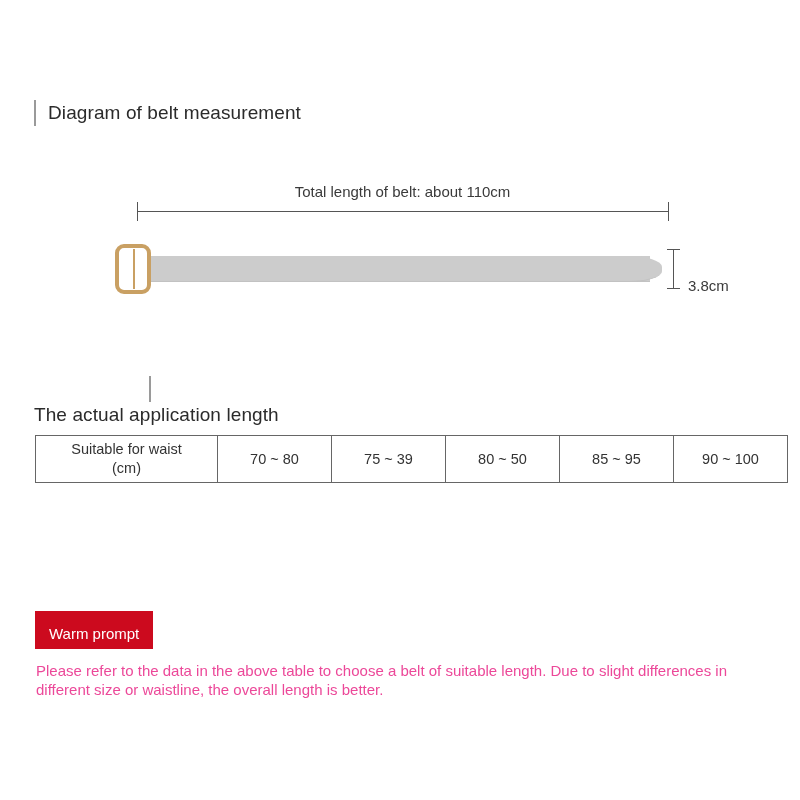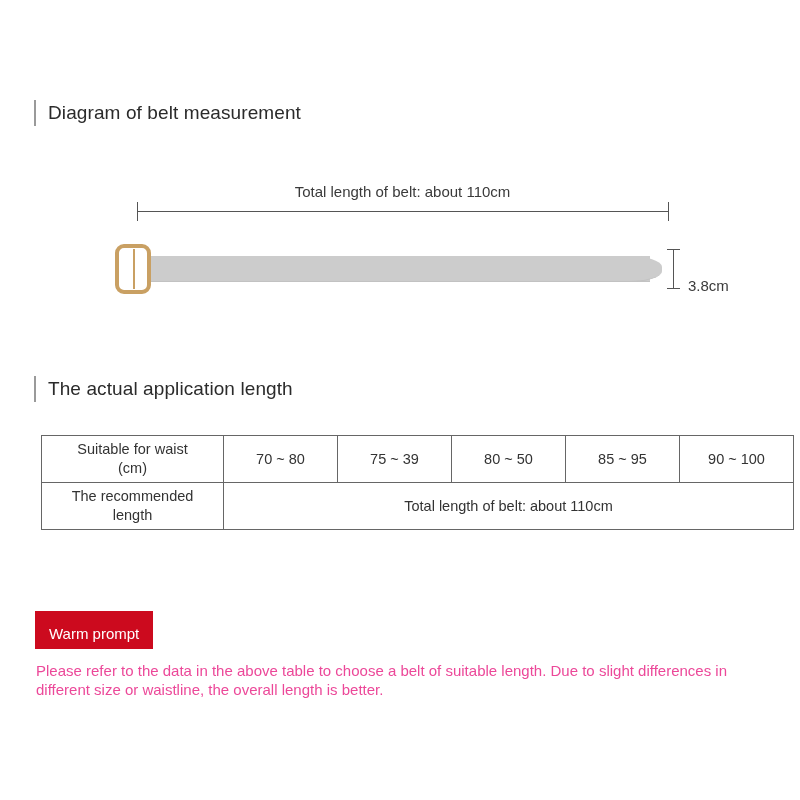--- a/index.html
+++ b/index.html
@@ -37,21 +37,21 @@
   }
   .section-heading .heading-text {
     font-size: 19px;
     color: #2b2b2b;
     line-height: 26px;
     letter-spacing: 0.1px;
     white-space: nowrap;
   }
 
   #heading-diagram { left: 34px; top: 100px; }
-  #heading-application { left: 34px; top: 376px; }
+  #heading-application { left: 34px; top: 376px; flex-direction: column; }
 
   
   .diagram {
     position: absolute;
     left: 0;
     top: 0;
     width: 800px;
     height: 330px;
   }
 
@@ -153,21 +153,21 @@
     left: 688px;
     top: 277px;
     font-size: 15px;
     color: #3a3a3a;
     white-space: nowrap;
   }
 
   
   .size-table {
     position: absolute;
-    left: 41px;
+    left: 35px;
     top: 435px;
     width: 729px;
     border-collapse: collapse;
     table-layout: fixed;
   }
   .size-table td {
     border: 1px solid #666666;
     text-align: center;
     vertical-align: middle;
     font-size: 14.5px;
@@ -249,26 +249,19 @@
         <td class="row-label">
           <div>Suitable for waist</div>
           <div>(cm)</div>
         </td>
         <td class="value-cell">70 ~ 80</td>
         <td class="value-cell">75 ~ 39</td>
         <td class="value-cell">80 ~ 50</td>
         <td class="value-cell">85 ~ 95</td>
         <td class="value-cell">90 ~ 100</td>
       </tr>
-      <tr>
-        <td class="row-label">
-          <div>The recommended</div>
-          <div>length</div>
-        </td>
-        <td colspan="5">Total length of belt: about 110cm</td>
-      </tr>
     </tbody>
   </table>
 
   <div class="warm-prompt-badge">Warm prompt</div>
   <div class="prompt-text">Please refer to the data in the above table to choose a belt of suitable length. Due to slight differences in different size or waistline, the overall length is better.</div>
 
 </div>
 
 </body></html>

